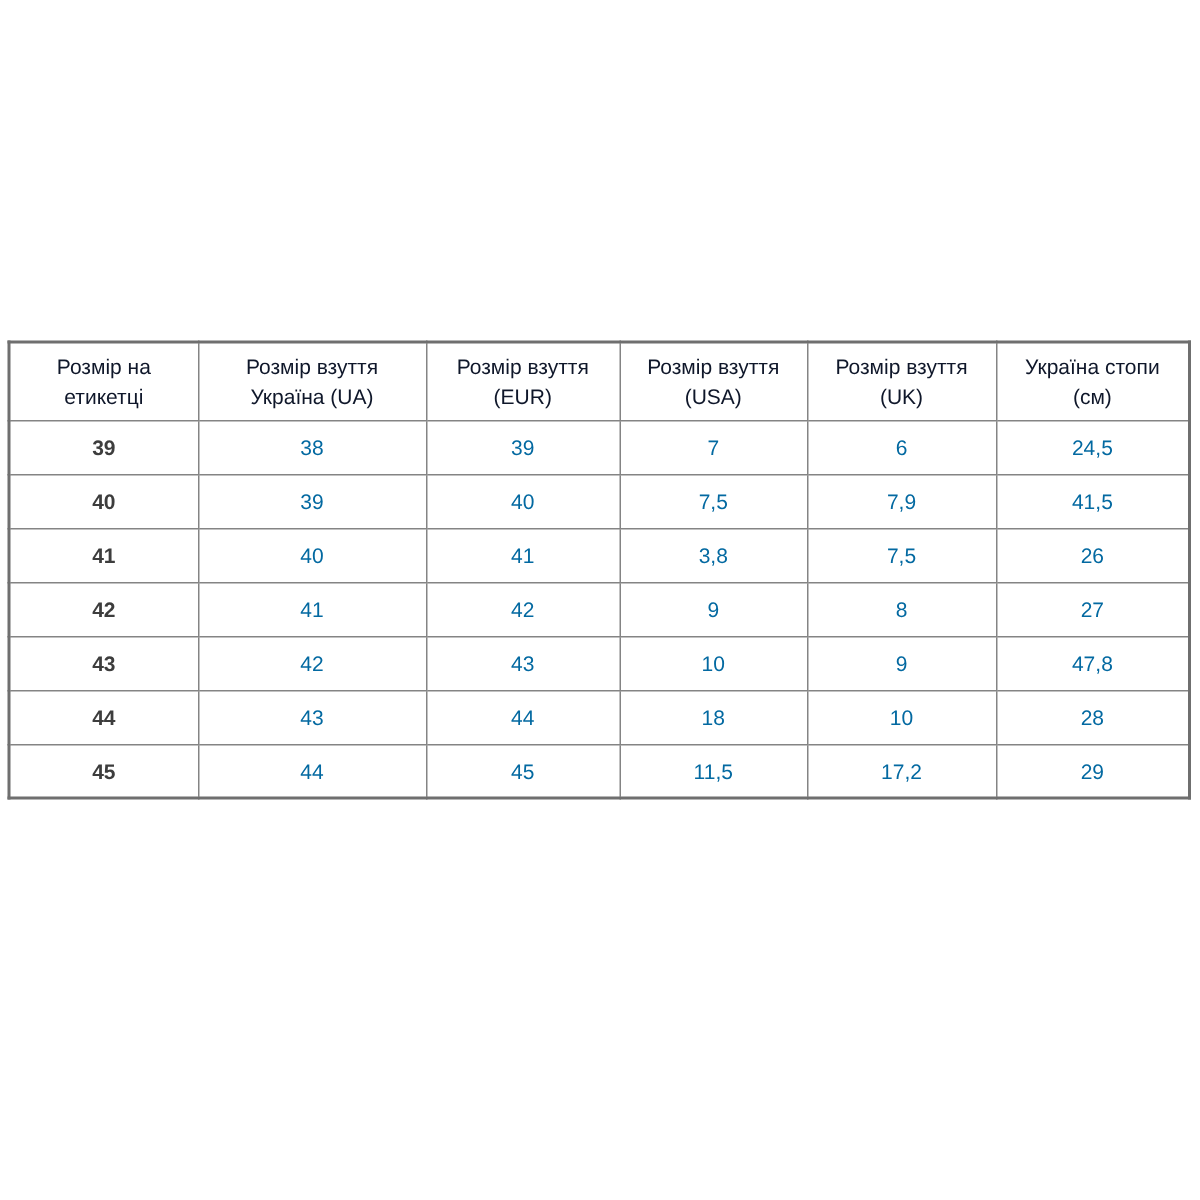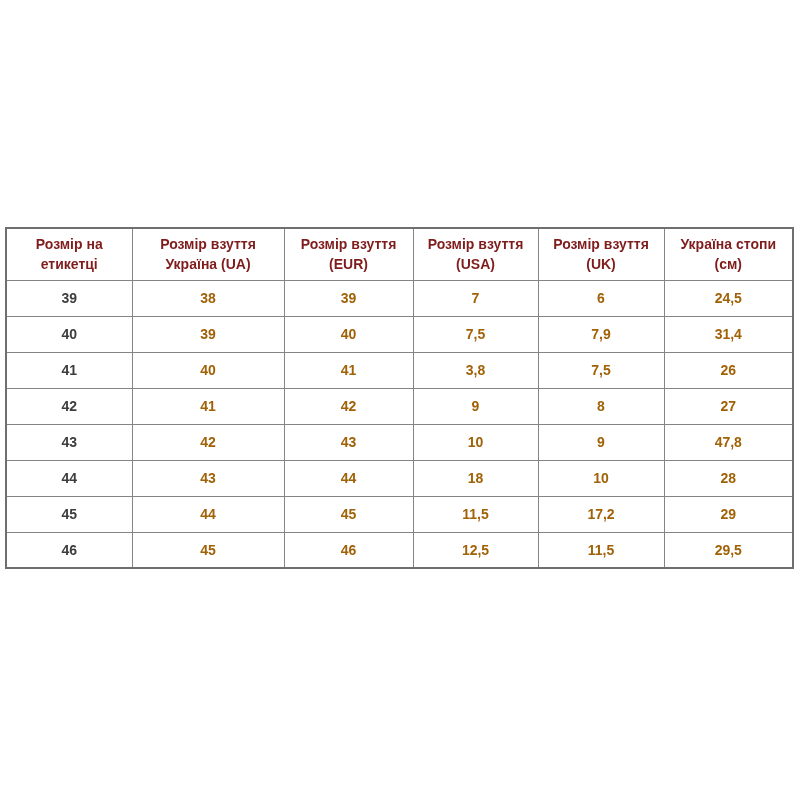--- a/index.html
+++ b/index.html
@@ -37,28 +37,28 @@
   table.size-table td {
     border: 1px solid #848484;
     text-align: center;
     vertical-align: middle;
     font-size: 14px;
     padding: 2px 6px;
     box-sizing: border-box;
   }
   table.size-table th {
     height: 52px;
-    font-weight: bold;
-    color: #7f1d1d;
+    font-weight: normal;
+    color: #0f172a;
     line-height: 1.45;
   }
   table.size-table td {
     height: 36px;
-    color: #a16207;
-    font-weight: bold;
+    color: #0369a1;
+    font-weight: normal;
   }
   table.size-table td.label-col {
     color: #3d3d3d;
     font-weight: bold;
   }
 </style>
 </head>
 <body>
 
 <div class="page">
@@ -89,21 +89,21 @@
           <td>7</td>
           <td>6</td>
           <td>24,5</td>
         </tr>
         <tr>
           <td class="label-col">40</td>
           <td>39</td>
           <td>40</td>
           <td>7,5</td>
           <td>7,9</td>
-          <td>31,4</td>
+          <td>41,5</td>
         </tr>
         <tr>
           <td class="label-col">41</td>
           <td>40</td>
           <td>41</td>
           <td>3,8</td>
           <td>7,5</td>
           <td>26</td>
         </tr>
         <tr>
@@ -131,23 +131,15 @@
           <td>28</td>
         </tr>
         <tr>
           <td class="label-col">45</td>
           <td>44</td>
           <td>45</td>
           <td>11,5</td>
           <td>17,2</td>
           <td>29</td>
         </tr>
-        <tr>
-          <td class="label-col">46</td>
-          <td>45</td>
-          <td>46</td>
-          <td>12,5</td>
-          <td>11,5</td>
-          <td>29,5</td>
-        </tr>
       </tbody>
   </table>
 </div>
 
 </body></html>

